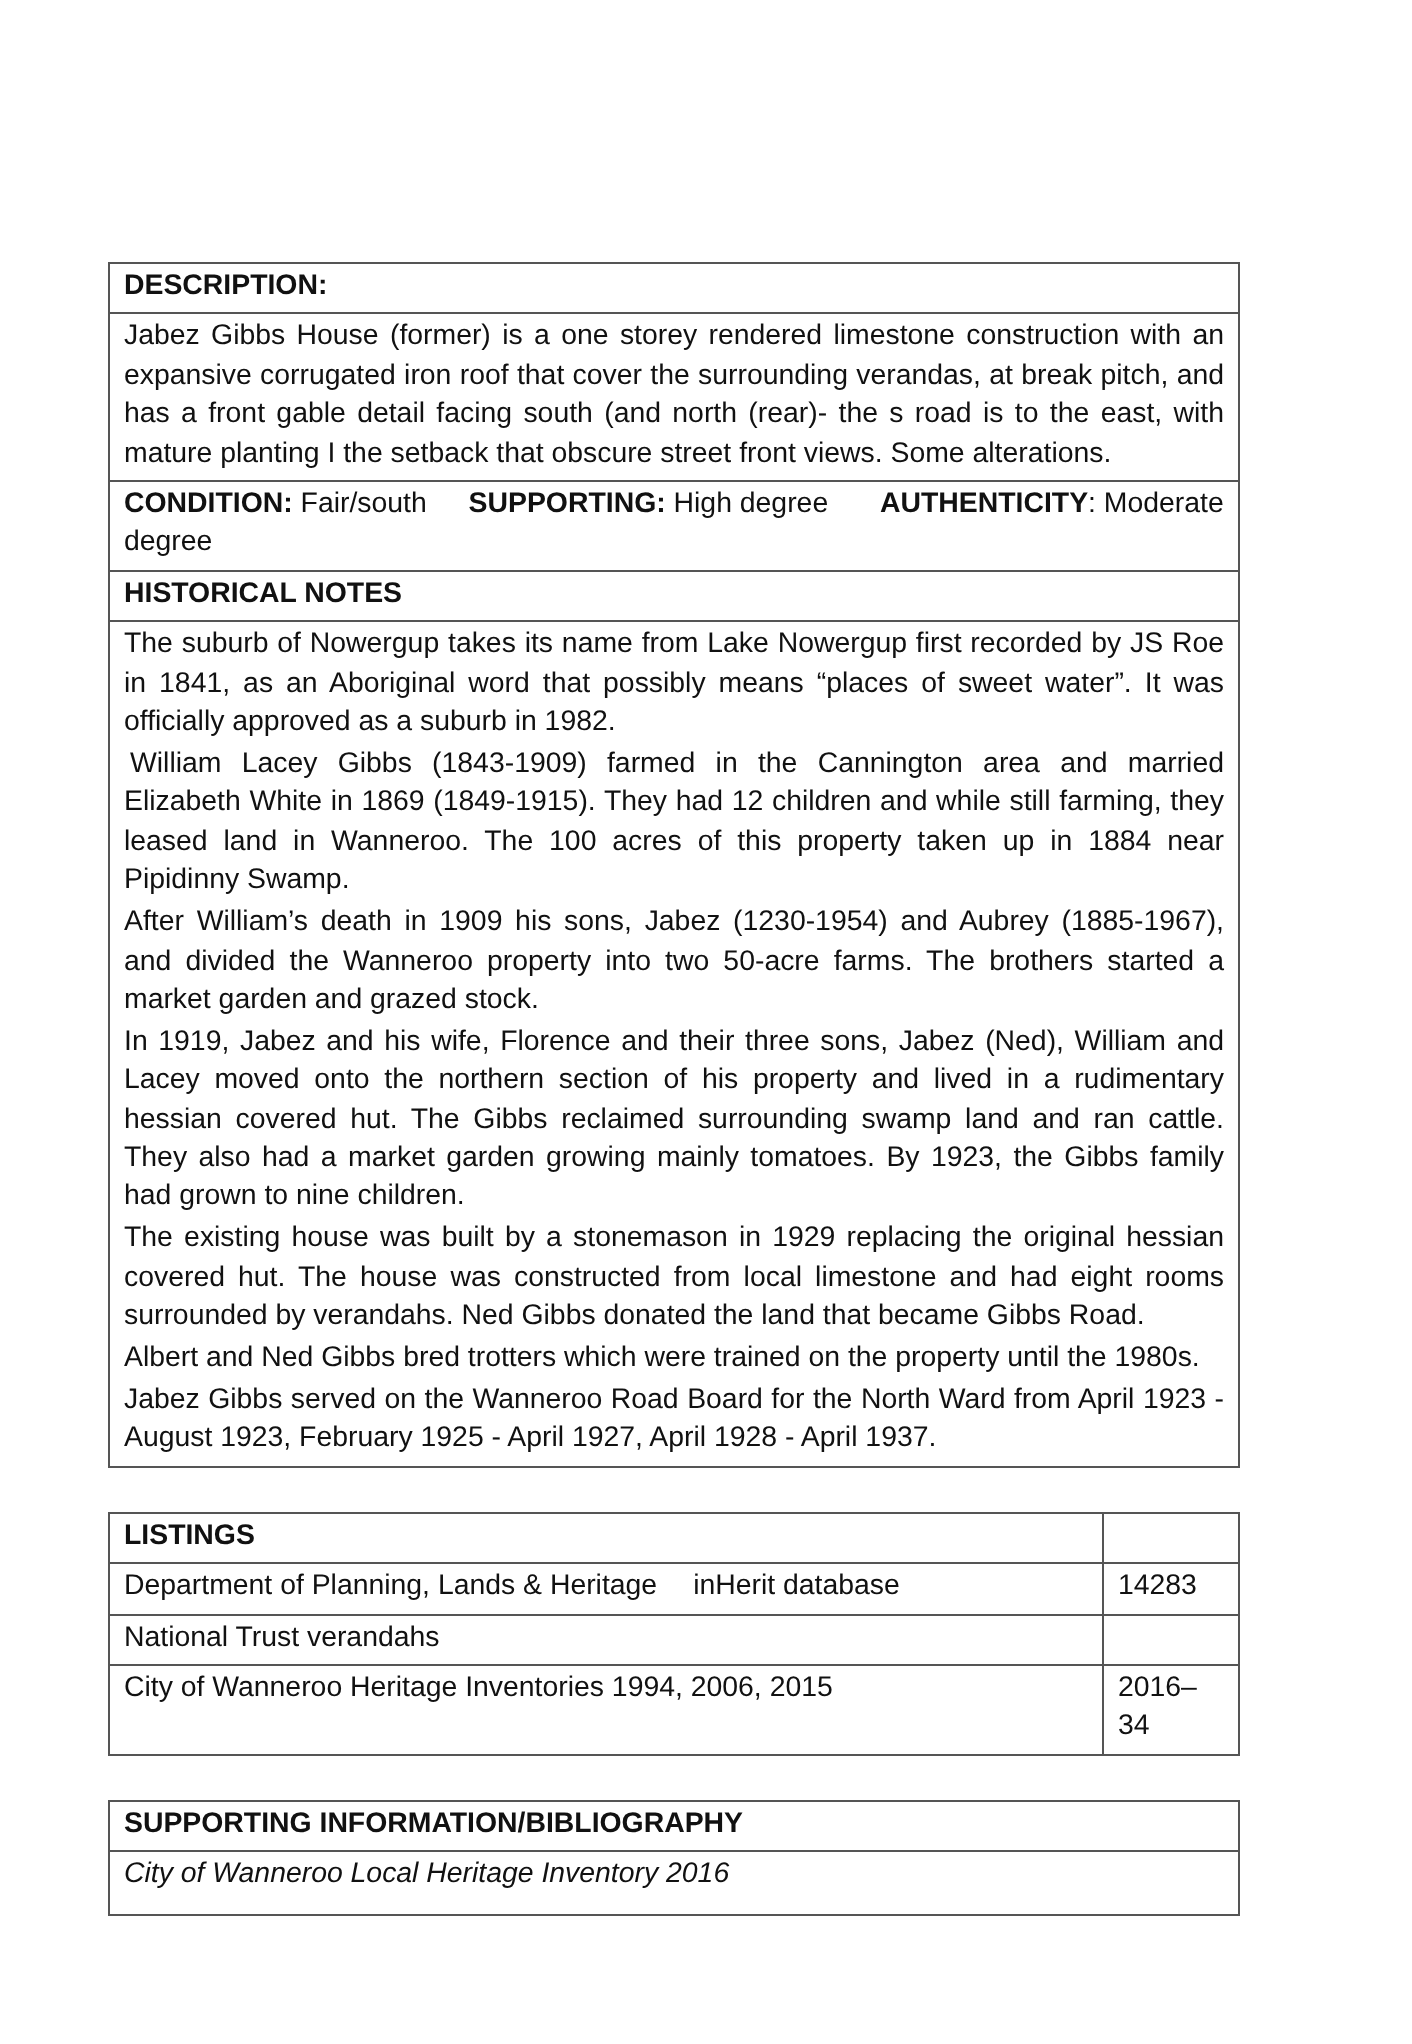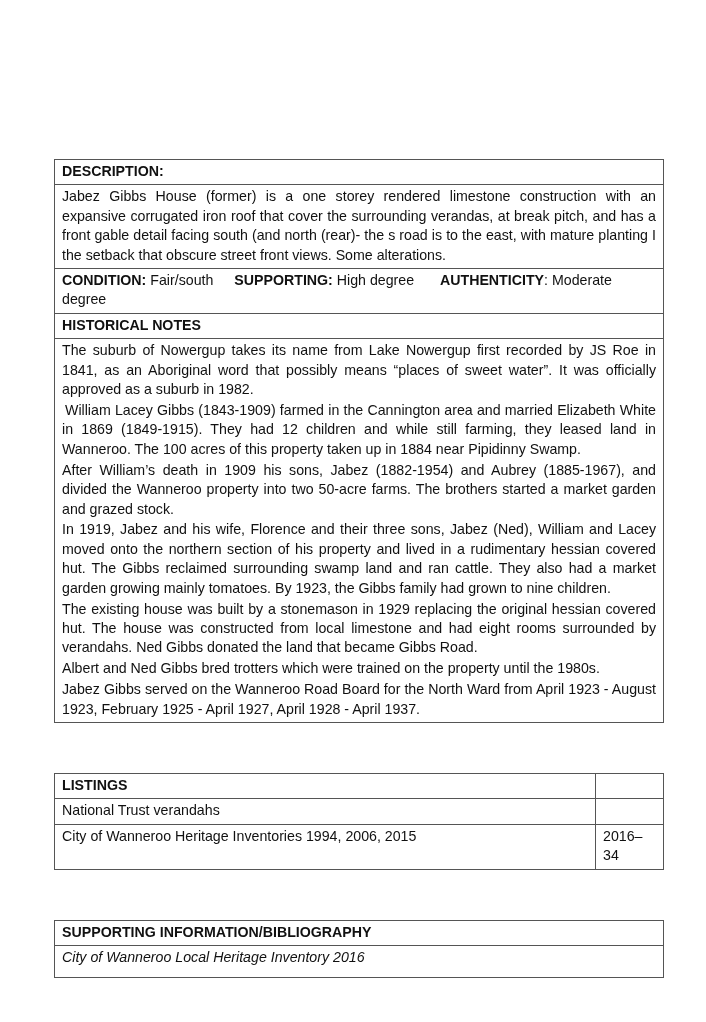--- a/index.html
+++ b/index.html
@@ -1,21 +1,21 @@
 <!DOCTYPE html>
 <html><head>
   <meta charset="utf-8">
   <style>
     html, body { margin: 0; padding: 0; background: #ffffff; }
     body {
       width: 706px; height: 1022px; position: relative; overflow: hidden;
       font-family: "Liberation Sans", sans-serif; color: #111111;
     }
     .page { position: absolute; left: 54px; top: 131px; width: 566px; }
-    table { border-collapse: collapse; width: 610px; table-layout: fixed; margin-top: 28px; }
+    table { border-collapse: collapse; width: 566px; table-layout: fixed; }
     td {
       border: 1px solid #555555;
       padding: 2px 7px 3px 7px;
       font-size: 14.2px;
       line-height: 19.4px;
       vertical-align: top;
     }
     .hdr { font-weight: bold; }
     .just p { margin: 0 0 1.5px 0; text-align: justify; }
     .just p:last-child { margin-bottom: 0; }
@@ -52,41 +52,45 @@
         <b>AUTHENTICITY</b><span>: Moderate degree</span>
       </td>
     </tr>
     <tr>
       <td class="hdr">HISTORICAL NOTES</td>
     </tr>
     <tr>
       <td class="just">
         <p>The suburb of Nowergup takes its name from Lake Nowergup first recorded by JS Roe in 1841, as an Aboriginal word that possibly means “places of sweet water”. It was officially approved as a suburb in 1982.</p>
         <p class="indent">William Lacey Gibbs (1843-1909) farmed in the Cannington area and married Elizabeth White in 1869 (1849-1915).  They had 12 children and while still farming, they leased land in Wanneroo. The 100 acres of this property taken up in 1884 near Pipidinny Swamp.</p>
-        <p>After William’s death in 1909 his sons, Jabez (1882-1954) and Aubrey (1885-1967), and divided the Wanneroo property into two 50-acre farms. The brothers started a market garden and grazed stock.</p>
+        <p>After William’s death in 1909 his sons, Jabez (1230-1954) and Aubrey (1885-1967), and divided the Wanneroo property into two 50-acre farms. The brothers started a market garden and grazed stock.</p>
         <p>In 1919, Jabez and his wife, Florence and their three sons, Jabez (Ned), William and Lacey moved onto the northern section of his property and lived in a rudimentary hessian covered hut.  The Gibbs reclaimed surrounding swamp land and ran cattle. They also had a market garden growing mainly tomatoes. By 1923, the Gibbs family had grown to nine children.</p>
         <p>The existing house was built by a stonemason in 1929 replacing the original hessian covered hut. The house was constructed from local limestone and had eight rooms surrounded by verandahs.  Ned Gibbs donated the land that became Gibbs Road.</p>
         <p>Albert and Ned Gibbs bred trotters which were trained on the property until the 1980s.</p>
         <p>Jabez Gibbs served on the Wanneroo Road Board for the North Ward from April 1923 - August 1923, February 1925 - April 1927, April 1928 - April 1937.</p>
       </td>
     </tr>
   </tbody>
     </table>
 
   <div class="gap"></div>
 
   <table>
     <colgroup>
         <col>
         <col class="col-num">
       </colgroup>
     <tbody>
         <tr>
       <td class="hdr">LISTINGS</td>
       <td></td>
+    </tr>
+    <tr>
+      <td><span>Department of Planning, Lands &amp; Heritage</span><span class="spacer"></span><span>inHerit database</span></td>
+      <td>14283</td>
     </tr>
     <tr>
       <td><span>National Trust verandahs</span></td>
       <td></td>
     </tr>
     <tr>
       <td><span>City of Wanneroo Heritage Inventories 1994, 2006, 2015</span></td>
       <td>2016–34</td>
     </tr>
   </tbody>

